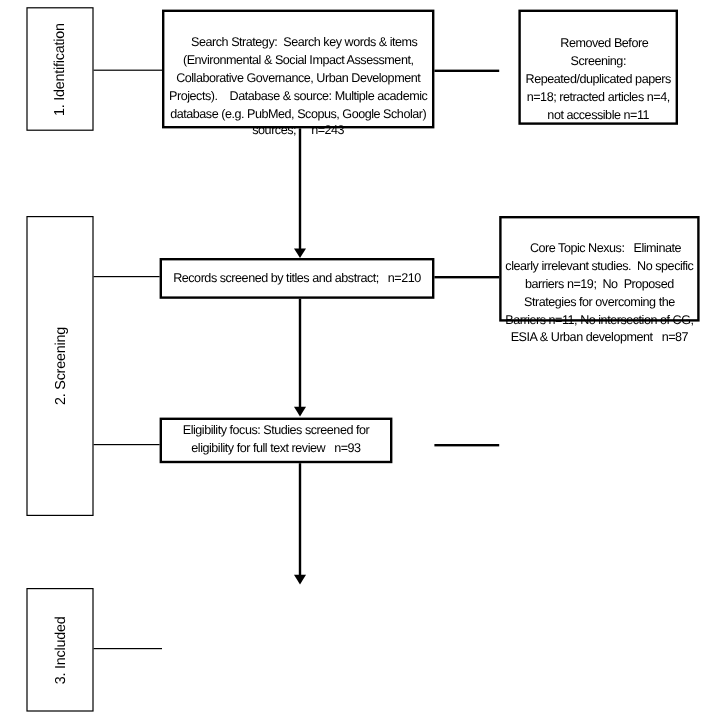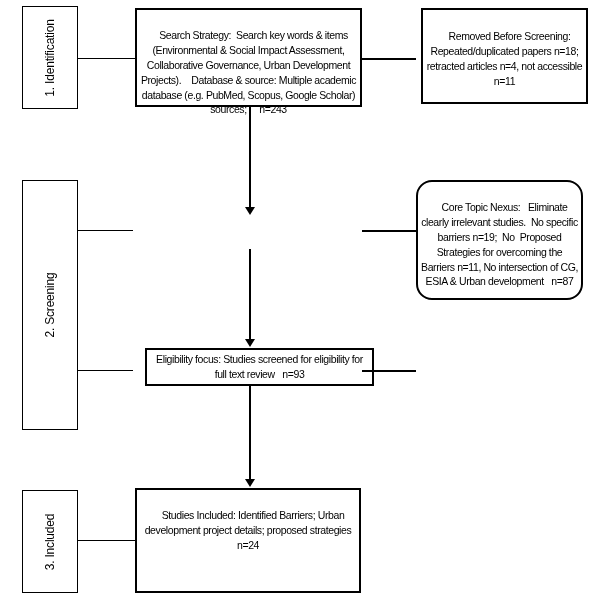--- a/index.html
+++ b/index.html
@@ -88,34 +88,34 @@
   </div>
 
   <div class="stage" style="left:22px; top:490px; width:56px; height:103px;">
     <span class="vlabel">3. Included</span>
   </div>
 
   <div class="box" style="left:135px; top:8px; width:227px; height:99px; padding:3px 3px;">
     <span class="b">Search Strategy</span><span>:  Search key words &amp; items (Environmental &amp; Social Impact Assessment, Collaborative Governance, Urban Development Projects).    </span><span class="b">Database &amp; source</span><span>: Multiple academic database (e.g. PubMed, Scopus, Google Scholar) sources;     n=243</span>
   </div>
 
+  <div class="box vcenter" style="left:133px; top:215px; width:229px; height:34px; padding:1px 3px;">
+    <span>Records screened by titles and abstract;   n=210</span>
+  </div>
 
-  <div class="box vcenter" style="left:133px; top:348px; width:229px; height:38px; padding:1px 3px;margin-left:12px;">
+  <div class="box vcenter" style="left:133px; top:348px; width:194px; height:38px; padding:1px 3px;">
     <span>Eligibility focus: Studies screened for eligibility for full text review   n=93</span>
   </div>
 
-  <div class="box" style="left:135px; top:488px; width:226px; height:105px; padding:3px 3px;">
-    <span class="b">Studies Included</span><span>: Identified Barriers; Urban development project details; proposed strategies n=24</span>
-  </div>
 
-  <div class="box" style="left:421px; top:8px; width:167px; height:96px; padding:4px 3px;text-align:center;">
+  <div class="box" style="left:432px; top:8px; width:133px; height:96px; padding:4px 3px;text-align:center;">
     <span class="b">Removed Before Screening:</span><span> Repeated/duplicated papers n=18; retracted articles n=4, not accessible n=11</span>
   </div>
 
-  <div class="box" style="left:416px; top:180px; width:167px; height:120px; padding:3px 3px;border-radius:16px;">
+  <div class="box" style="left:416px; top:180px; width:167px; height:88px; padding:3px 3px;">
     <span class="b">Core Topic Nexus</span><span>:   Eliminate clearly irrelevant studies.  No specific barriers n=19;  No  Proposed Strategies for overcoming the Barriers n=11, No intersection of CG, ESIA &amp; Urban development   n=87</span>
   </div>
 
 
   <div class="hline" style="left:78px; top:58px; width:57px; height:1px;"></div>
   <div class="hline" style="left:362px; top:58px; width:54px; height:2px;"></div>
   <div class="hline" style="left:78px; top:230px; width:55px; height:1px;"></div>
   <div class="hline" style="left:362px; top:230px; width:54px; height:2px;"></div>
   <div class="hline" style="left:78px; top:370px; width:55px; height:1px;"></div>
   <div class="hline" style="left:362px; top:370px; width:54px; height:2px;"></div>

